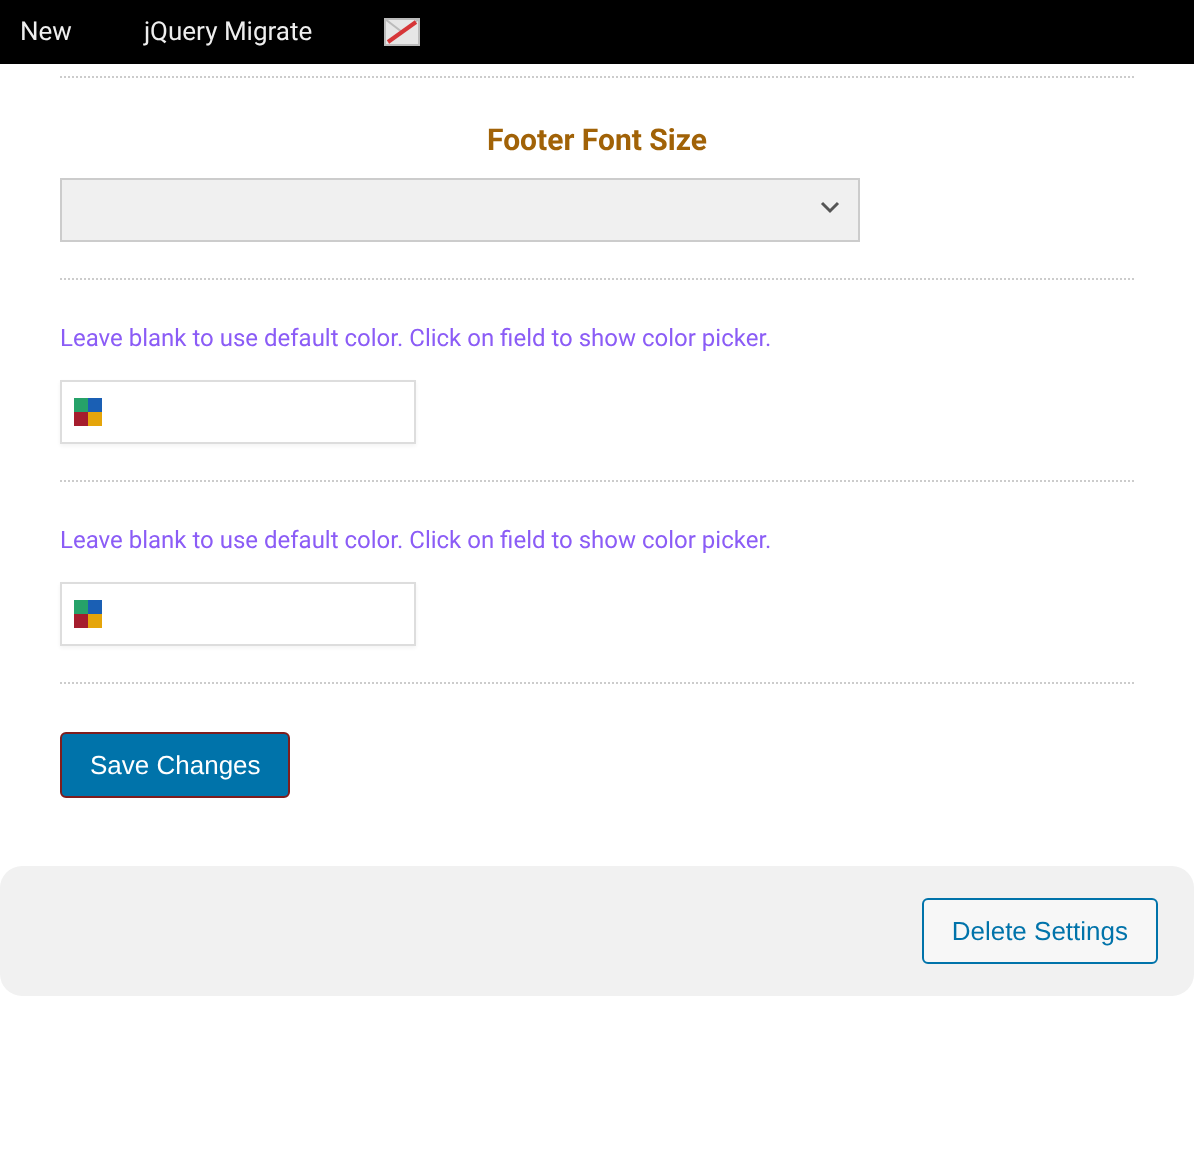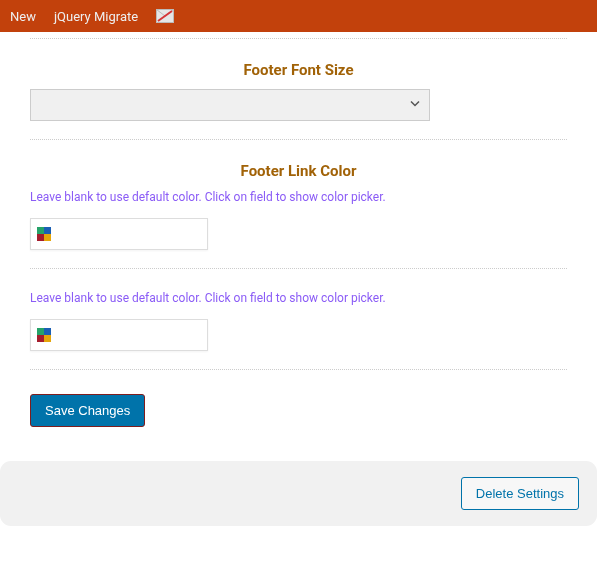--- a/index.html
+++ b/index.html
@@ -4,26 +4,26 @@
 <style>
   * { box-sizing: border-box; margin: 0; padding: 0; }
   body {
     font-family: -apple-system, BlinkMacSystemFont, "Segoe UI", Roboto, Helvetica, Arial, sans-serif;
     font-size: 13px;
     color: #444;
     background: #fff;
     width: 597px;
   }
   .admin-bar {
-    background: #c2410c;
+    background: #000000;
     height: 32px;
     display: flex;
     align-items: center;
     padding: 0 10px;
-    gap: 18px;
+    gap: 36px;
   }
   .admin-bar a {
     color: #eee;
     text-decoration: none;
     font-size: 13px;
   }
   .admin-bar .mail-icon svg {
     display: block;
   }
   .content {
@@ -143,21 +143,20 @@
       <span></span>
       <span class="chevron">
         <svg width="12" height="12" viewBox="0 0 12 12">
             <path d="M2 4 L6 8 L10 4" fill="none" stroke="#555" stroke-width="1.5"></path>
           </svg>
       </span>
     </div>
   </div>
 
   <div class="section">
-    <h3 class="section-title">Footer Link Color</h3>
     <p class="section-desc">Leave blank to use default color. Click on field to show color picker.</p>
     <div class="color-field">
       <span class="color-swatch"></span>
     </div>
   </div>
 
   <div class="section">
     <p class="section-desc">Leave blank to use default color. Click on field to show color picker.</p>
     <div class="color-field">
       <span class="color-swatch"></span>

